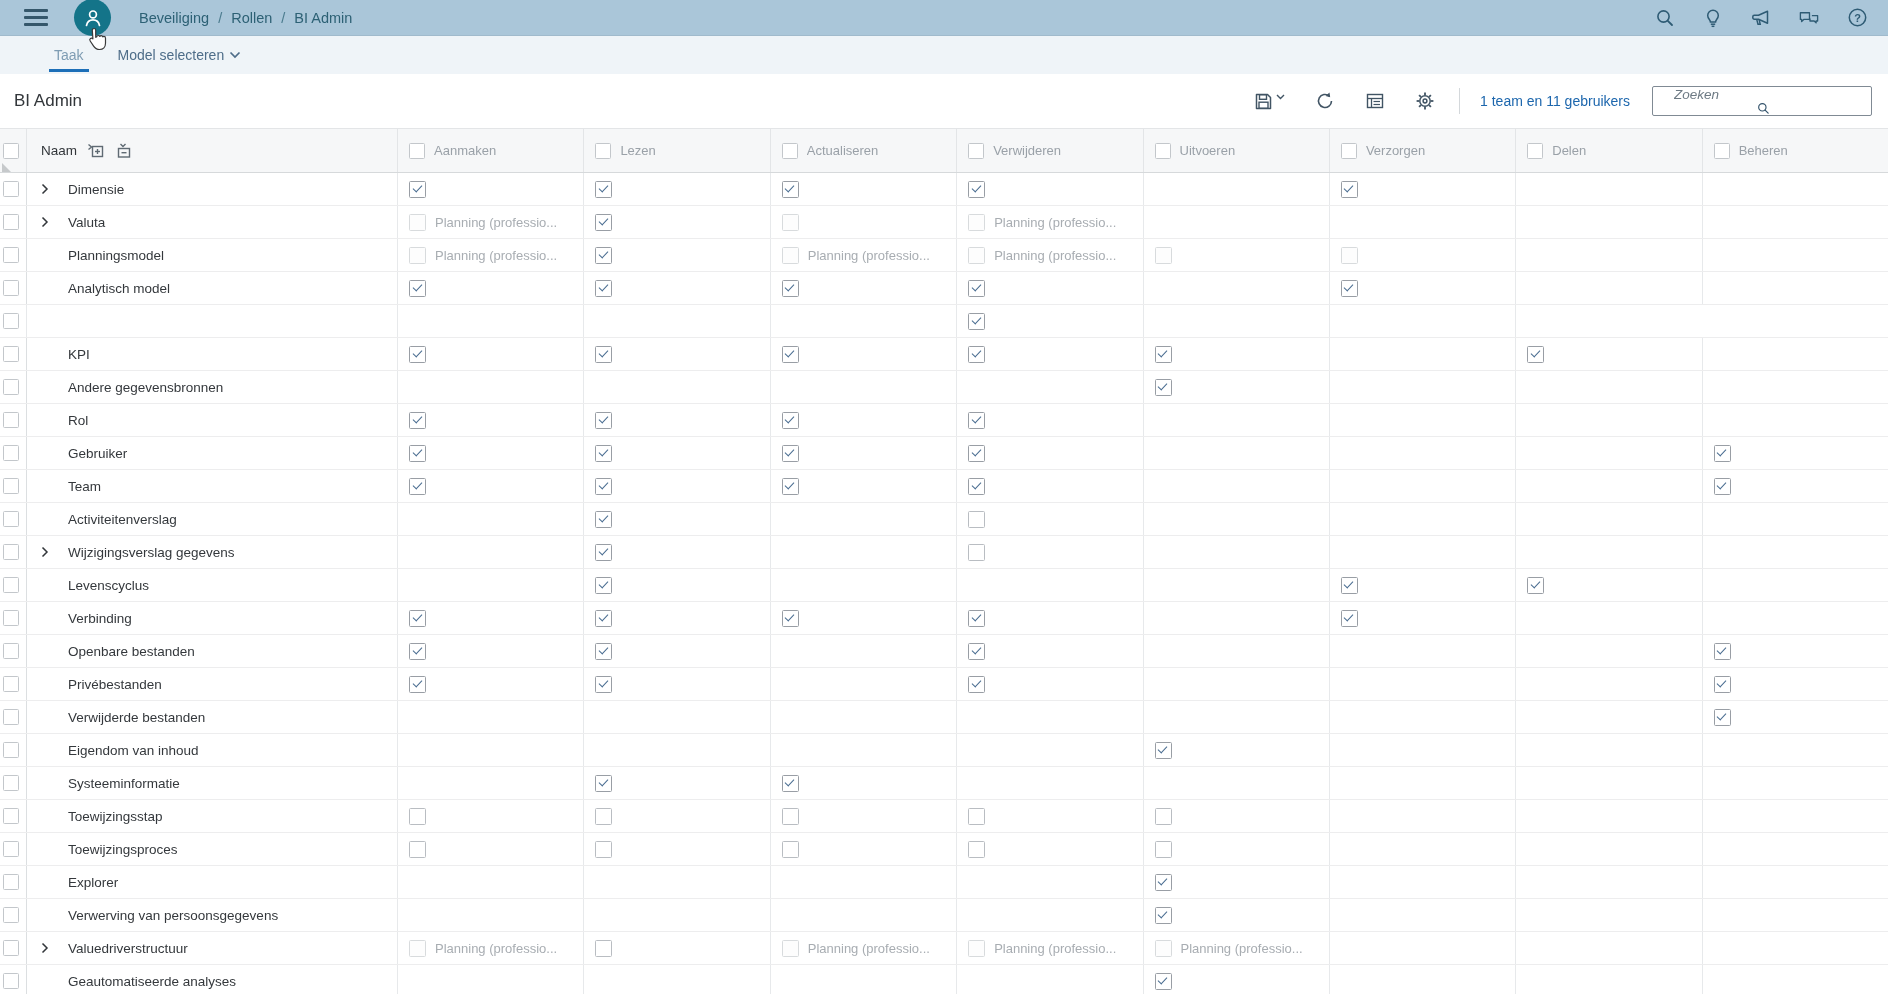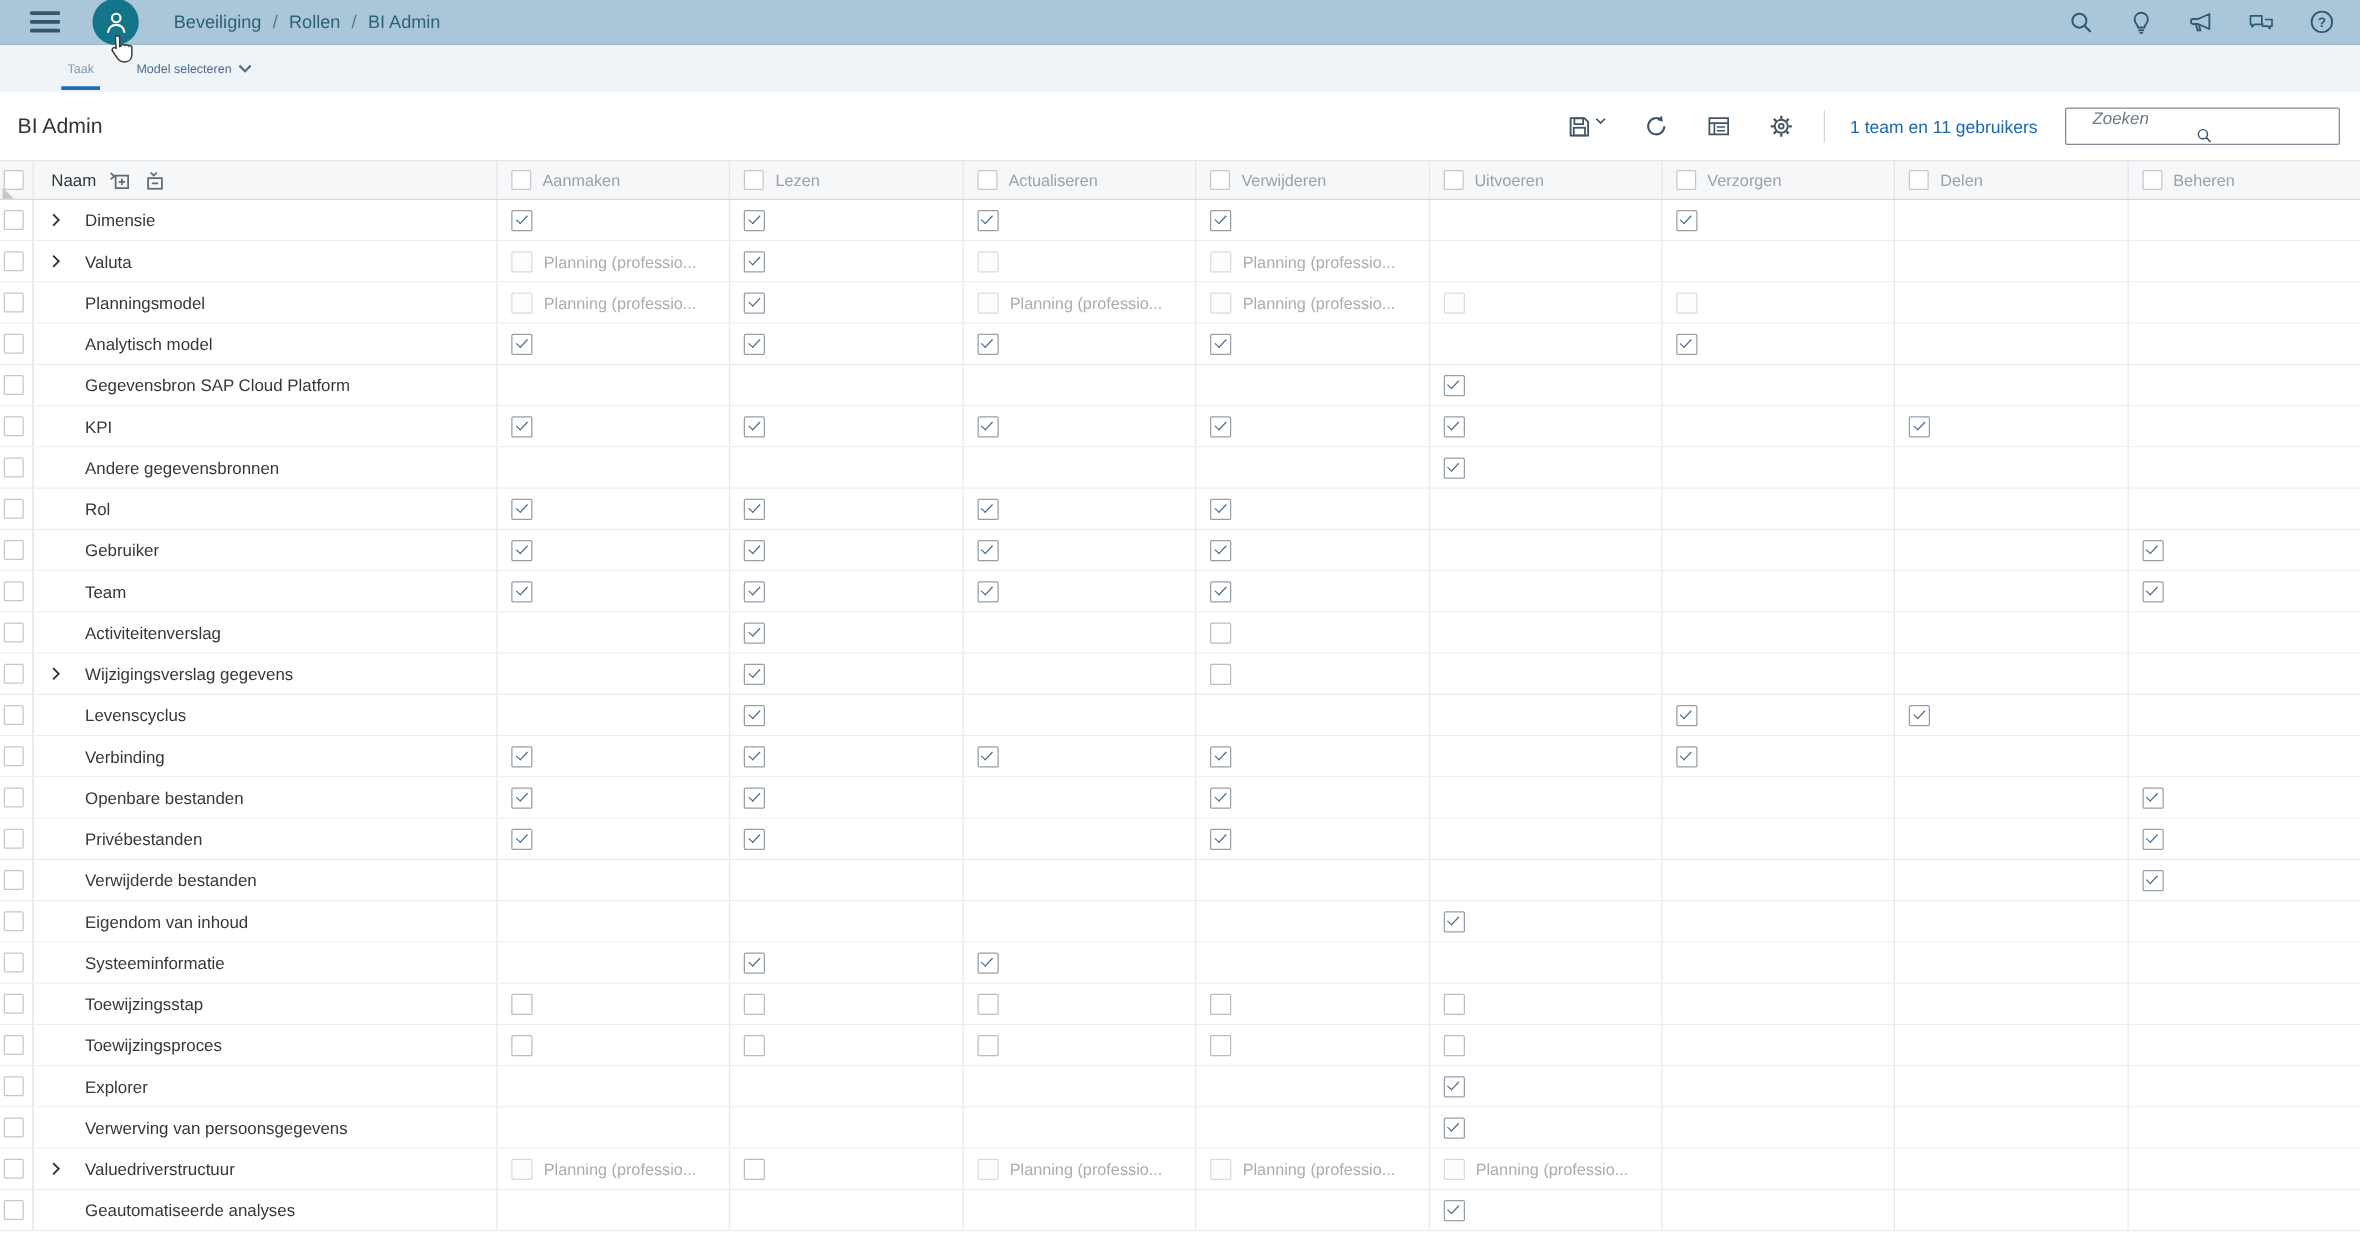--- a/index.html
+++ b/index.html
@@ -23,21 +23,21 @@
   .avatar{width:37px;height:37px;border-radius:50%;background:var(--avatar-bg);
     margin-left:26px;display:flex;align-items:center;justify-content:center;cursor:pointer;}
   .crumbs{margin-left:28px;font-size:14.5px;color:#2d6175;display:flex;gap:9px;align-items:center;}
   .crumbs .sep{color:#4a7a8d;}
   .top-icons{margin-left:auto;display:flex;align-items:center;gap:26px;margin-right:20px;}
   .tico{width:22px;height:22px;display:flex;align-items:center;justify-content:center;cursor:pointer;}
   .cursor-hand{position:absolute;left:86px;top:26px;pointer-events:none;z-index:5;}
 
   
   .tabbar{height:38px;background:var(--tabbar-bg);display:flex;align-items:stretch;padding-left:49px;}
-  .tab{display:flex;align-items:center;font-size:10px;position:relative;cursor:pointer;padding:0 5px;}
+  .tab{display:flex;align-items:center;font-size:14px;position:relative;cursor:pointer;padding:0 5px;}
   .tab.t1{color:var(--tab-idle);margin-right:24px;}
   .tab.t1::after{content:"";position:absolute;left:0;right:0;bottom:2px;height:3px;background:var(--tab-underline);}
   .tab.t2{color:var(--tab-strong);gap:5px;}
 
   
   .titlebar{height:54px;background:#fff;display:flex;align-items:center;padding:0 16px 0 14px;}
   .page-title{font-size:17px;color:var(--title-ink);}
   .title-right{margin-left:auto;display:flex;align-items:center;}
   .aico{display:flex;align-items:center;justify-content:center;height:26px;cursor:pointer;
     margin-left:30px;color:var(--action-ic);}
@@ -46,21 +46,21 @@
   .team-link{font-size:14px;color:var(--link-blue);cursor:pointer;white-space:nowrap;}
   .searchbox{margin-left:22px;width:220px;height:30px;border:1px solid #808a94;border-radius:2px;
     display:flex;align-items:center;background:#fff;padding:0 6px 0 9px;flex-direction:column;}
   .searchbox input{flex:1;border:none;outline:none;font-size:13.5px;font-style:italic;color:#4a545c;
     font-family:"Liberation Sans",sans-serif;background:transparent;}
   .searchbox input::placeholder{color:#6d7a84;font-style:italic;}
 
   
   .grid{width:1888px;}
   .thead,.trow{display:grid;grid-template-columns:26px 371px repeat(8,1fr);}
-  .thead{height:32px;background:var(--hdr-bg);border-top:1px solid #e3e5e7;border-bottom:1px solid var(--hdr-border);}
+  .thead{height:45px;background:var(--hdr-bg);border-top:1px solid #e3e5e7;border-bottom:1px solid var(--hdr-border);}
   .thead .cell{display:flex;align-items:center;border-left:1px solid #e3e5e7;padding-left:11px;position:relative;}
   .thead .cell.sel{border-left:none;padding-left:3px;}
   .hlabel{font-size:13px;color:var(--hdr-label);margin-left:9px;white-space:nowrap;overflow:hidden;}
   .naam-label{font-size:13.5px;color:var(--title-ink);margin-right:10px;}
   .hdr-tool{margin-right:12px;cursor:pointer;}
   .corner-tri{position:absolute;left:2px;bottom:0;width:0;height:0;
     border-bottom:9px solid #c6c9cb;border-right:9px solid transparent;}
 
   .trow{height:33px;border-bottom:1px solid var(--h-border);background:#fff;}
   .trow .cell{display:flex;align-items:center;border-left:1px solid var(--v-border);padding-left:11px;overflow:hidden;}
@@ -387,24 +387,20 @@
         <div class="cell perm">
           <span class="cb c"></span>
         </div>
         <div class="cell perm"></div>
         <div class="cell perm"></div>
       </div>
       <div class="trow">
         <div class="cell sel">
           <span class="cb small"></span>
         </div>
-        <div class="cell name">
-          <span class="noexp"></span>
-          <span class="nm">Gegevensbron SAP Cloud Platform</span>
-        </div>
         <div class="cell perm"></div>
         <div class="cell perm"></div>
         <div class="cell perm"></div>
         <div class="cell perm"></div>
         <div class="cell perm">
           <span class="cb c"></span>
         </div>
         <div class="cell perm"></div>
         <div class="cell perm"></div>
         <div class="cell perm"></div>

